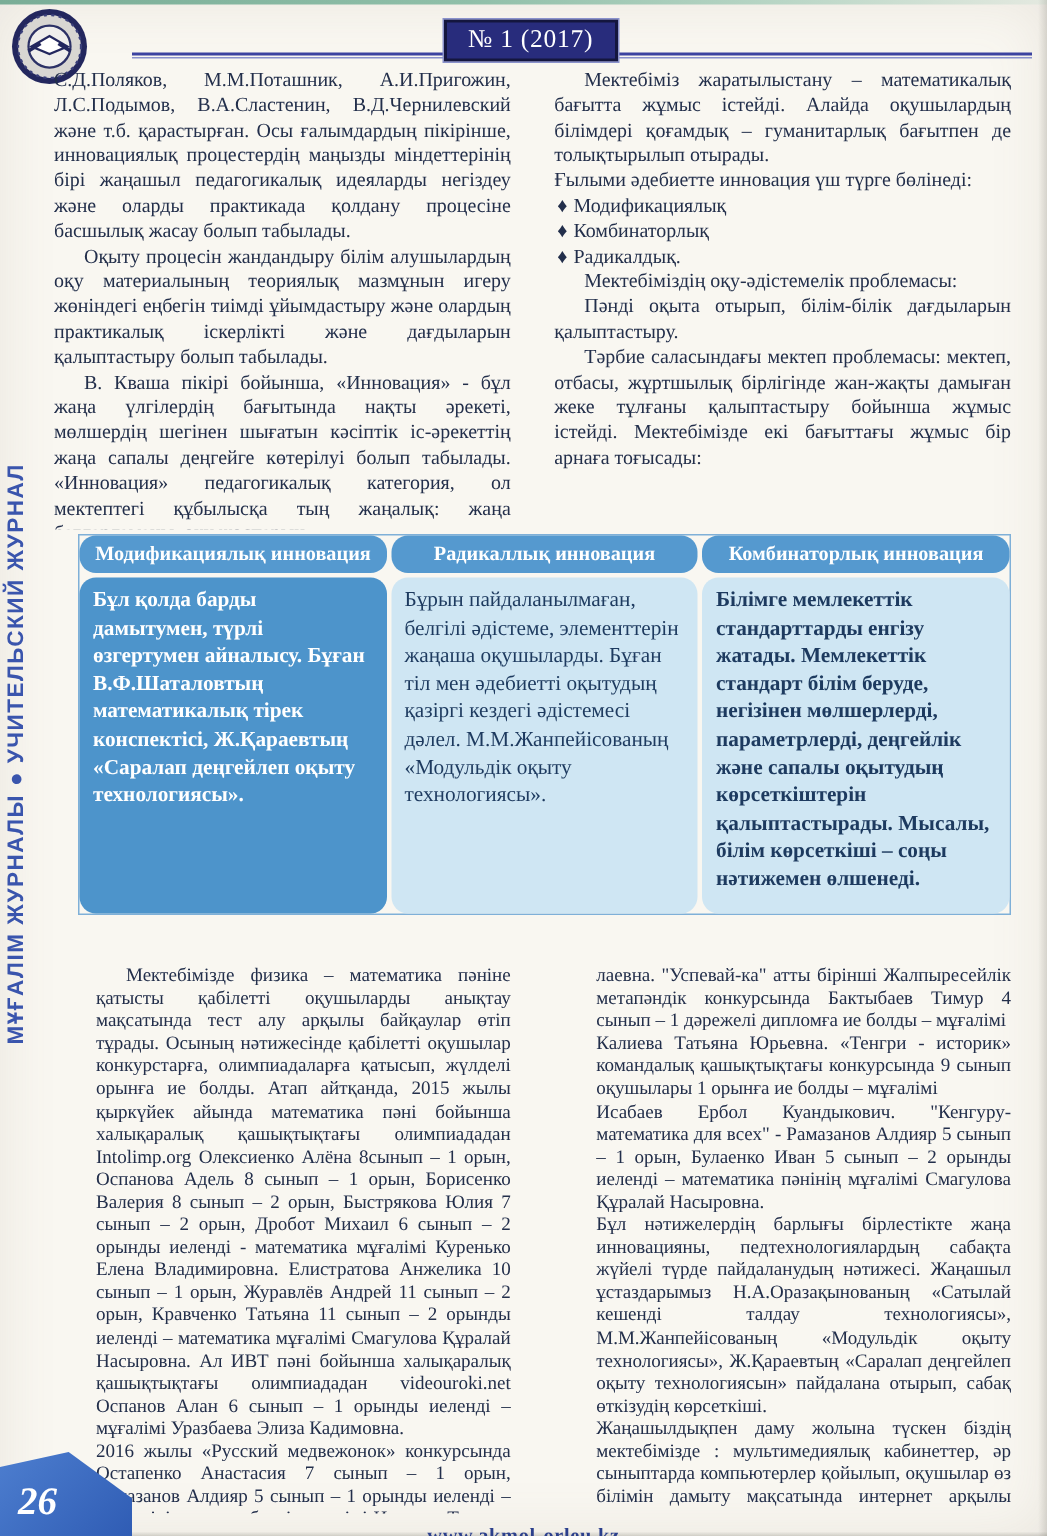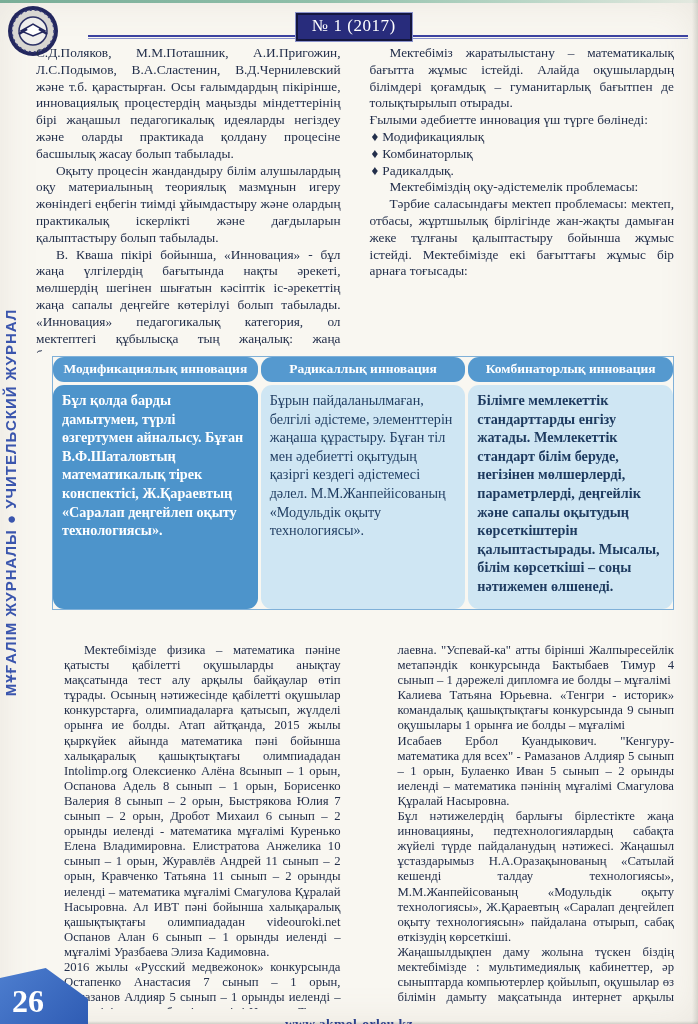--- a/index.html
+++ b/index.html
@@ -69,22 +69,22 @@
   .tbody.comb{background:#cfe6f3;color:#1d3a5f;}
   .tbody.rad{background:#cfe6f3;color:#1d3a5f;font-weight:bold;}
 
   
   .page-number{
     position:absolute;left:0;bottom:0;width:88px;height:56px;
     background:linear-gradient(135deg,#4d7ecf,#2f5cb4);
     clip-path:polygon(0 18%,52% 0,100% 55%,100% 100%,0 100%);
     display:flex;align-items:center;
   }
-  .page-number span{color:#fff;font-size:32px;font-weight:bold;
-    font-family:"Liberation Serif",serif;margin:10px 0 0 12px;}
+  .page-number span{color:#fff;font-size:26px;font-weight:bold;
+    font-family:"Liberation Serif",serif;margin:10px 0 0 12px;font-style:italic;}
   .footer-url{
     position:absolute;left:0;right:0;bottom:-8px;text-align:center;
     color:#2b3f8c;font-weight:bold;font-size:13.5px;letter-spacing:.5px;
   }
 </style>
 </head>
 <body>
 
 <div class="page">
 
@@ -125,30 +125,31 @@
       <div class="bullet-line">
         <span class="diamond">♦</span><span>Модификациялық</span>
       </div>
       <div class="bullet-line">
         <span class="diamond">♦</span><span>Комбинаторлық</span>
       </div>
       <div class="bullet-line">
         <span class="diamond">♦</span><span>Радикалдық.</span>
       </div>
       <p>Мектебіміздің оқу-әдістемелік проблемасы:</p>
+      <p>Пәнді оқыта отырып, білім-білік дағдыларын қалыптастыру.</p>
       <p>Тәрбие саласындағы мектеп проблемасы: мектеп, отбасы, жұртшылық бірлігінде жан-жақты дамыған жеке тұлғаны қалыптастыру бойынша жұмыс істейді. Мектебімізде екі бағыттағы жұмыс бір арнаға тоғысады:</p>
     </div>
   </div>
 
   <div class="innovation-table">
     <div class="tcell thead">Модификациялық инновация</div>
     <div class="tcell thead">Радикаллық инновация</div>
     <div class="tcell thead">Комбинаторлық инновация</div>
     <div class="tcell tbody mod">Бұл қолда барды дамытумен, түрлі өзгертумен айналысу. Бұған В.Ф.Шаталовтың математикалық тірек конспектісі, Ж.Қараевтың «Саралап деңгейлеп оқыту технологиясы».</div>
-    <div class="tcell tbody comb">Бұрын пайдаланылмаған, белгілі әдістеме, элементтерін жаңаша құрастыру. Бұған тіл мен әдебиетті оқытудың қазіргі кездегі әдістемесі дәлел. М.М.Жанпейісованың «Модульдік оқыту технологиясы».</div>
+    <div class="tcell tbody comb">Бұрын пайдаланылмаған, белгілі әдістеме, элементтерін жаңаша оқушыларды. Бұған тіл мен әдебиетті оқытудың қазіргі кездегі әдістемесі дәлел. М.М.Жанпейісованың «Модульдік оқыту технологиясы».</div>
     <div class="tcell tbody rad">Білімге мемлекеттік стандарттарды енгізу жатады. Мемлекеттік стандарт білім беруде, негізінен мөлшерлерді, параметрлерді, деңгейлік және сапалы оқытудың көрсеткіштерін қалыптастырады. Мысалы, білім көрсеткіші – соңы нәтижемен өлшенеді.</div>
   </div>
 
   <div class="cols bottom">
     <div class="col">
       <p>Мектебімізде физика – математика пәніне қатысты қабілетті оқушыларды анықтау мақсатында тест алу арқылы байқаулар өтіп тұрады. Осының нәтижесінде қабілетті оқушылар конкурстарға, олимпиадаларға қатысып, жүлделі орынға ие болды. Атап айтқанда, 2015 жылы қыркүйек айында математика пәні бойынша халықаралық қашықтықтағы олимпиададан Intolimp.org Олексиенко Алёна 8сынып – 1 орын, Оспанова Адель 8 сынып – 1 орын, Борисенко Валерия 8 сынып – 2 орын, Быстрякова Юлия 7 сынып – 2 орын, Дробот Михаил 6 сынып – 2 орынды иеленді - математика мұғалімі Куренько Елена Владимировна. Елистратова Анжелика 10 сынып – 1 орын, Журавлёв Андрей 11 сынып – 2 орын, Кравченко Татьяна 11 сынып – 2 орынды иеленді – математика мұғалімі Смагулова Құралай Насыровна. Ал ИВТ пәні бойынша халықаралық қашықтықтағы олимпиададан videouroki.net Оспанов Алан 6 сынып – 1 орынды иеленді – мұғалімі Уразбаева Элиза Кадимовна.</p>
       <p class="noindent">2016 жылы «Русский медвежонок» конкурсында Остапенко Анастасия 7 сынып – 1 орын, Рамазанов Алдияр 5 сынып – 1 орынды иеленді – орыс тілі және әдебиеті мұғалімі Иванова Татьяна Нико-</p>
     </div>
     <div class="col">
       <p class="noindent">лаевна. "Успевай-ка" атты бірінші Жалпыресейлік метапәндік конкурсында Бактыбаев Тимур 4 сынып – 1 дәрежелі дипломға ие болды – мұғалімі</p>

